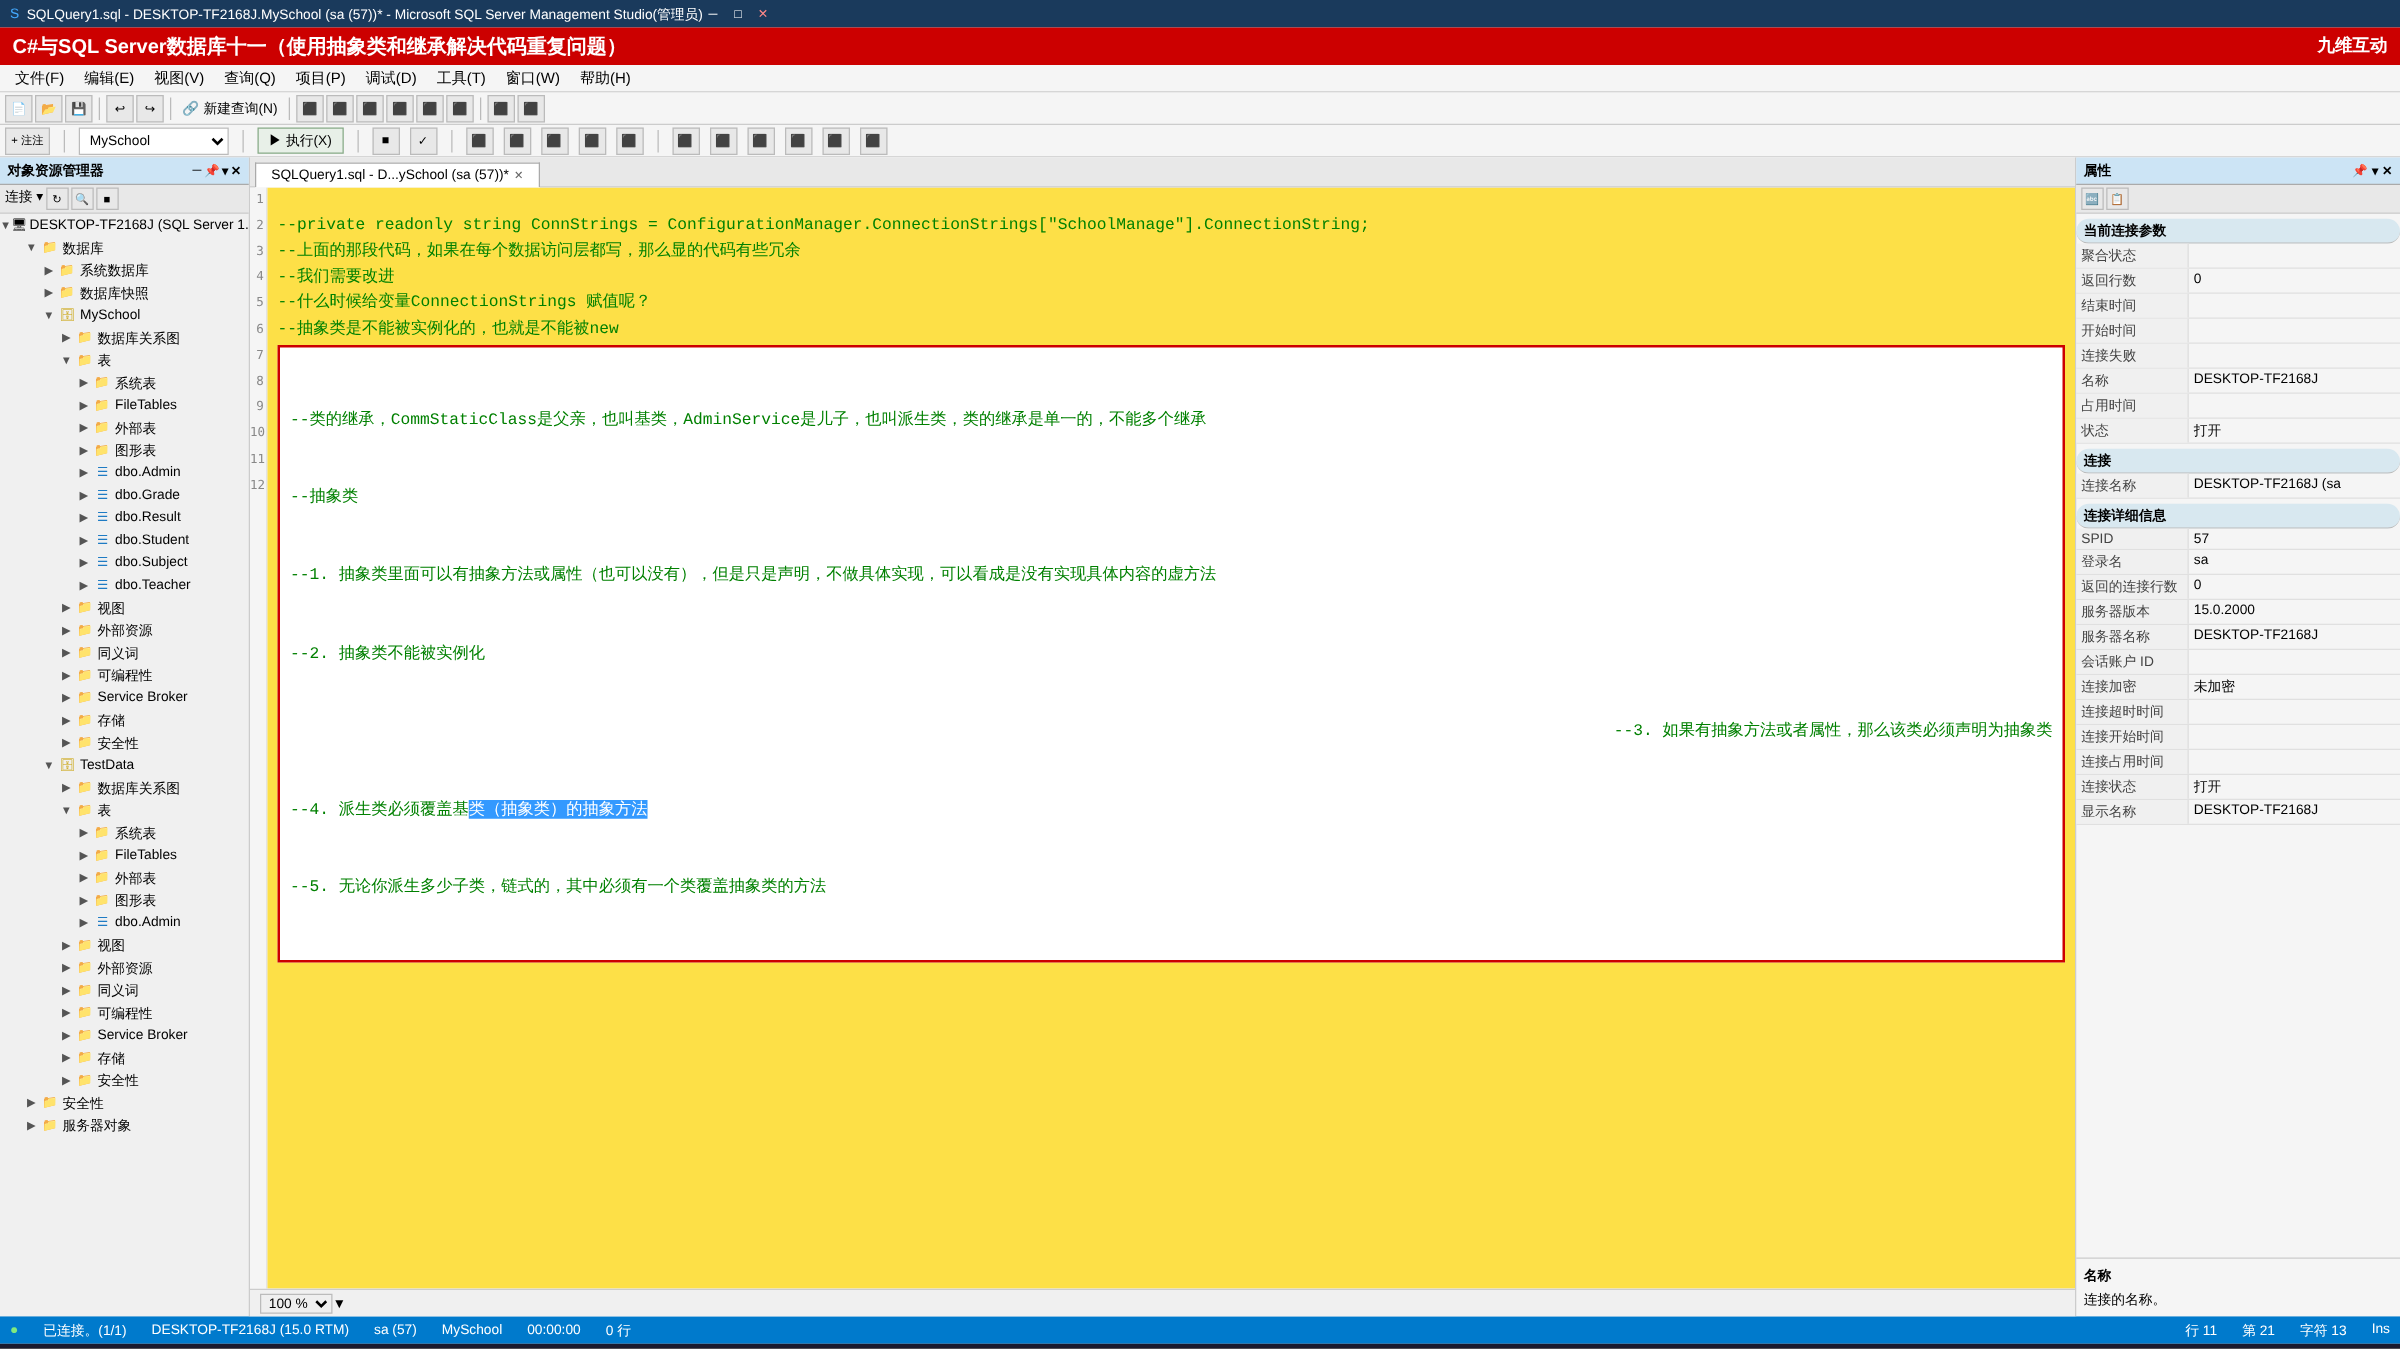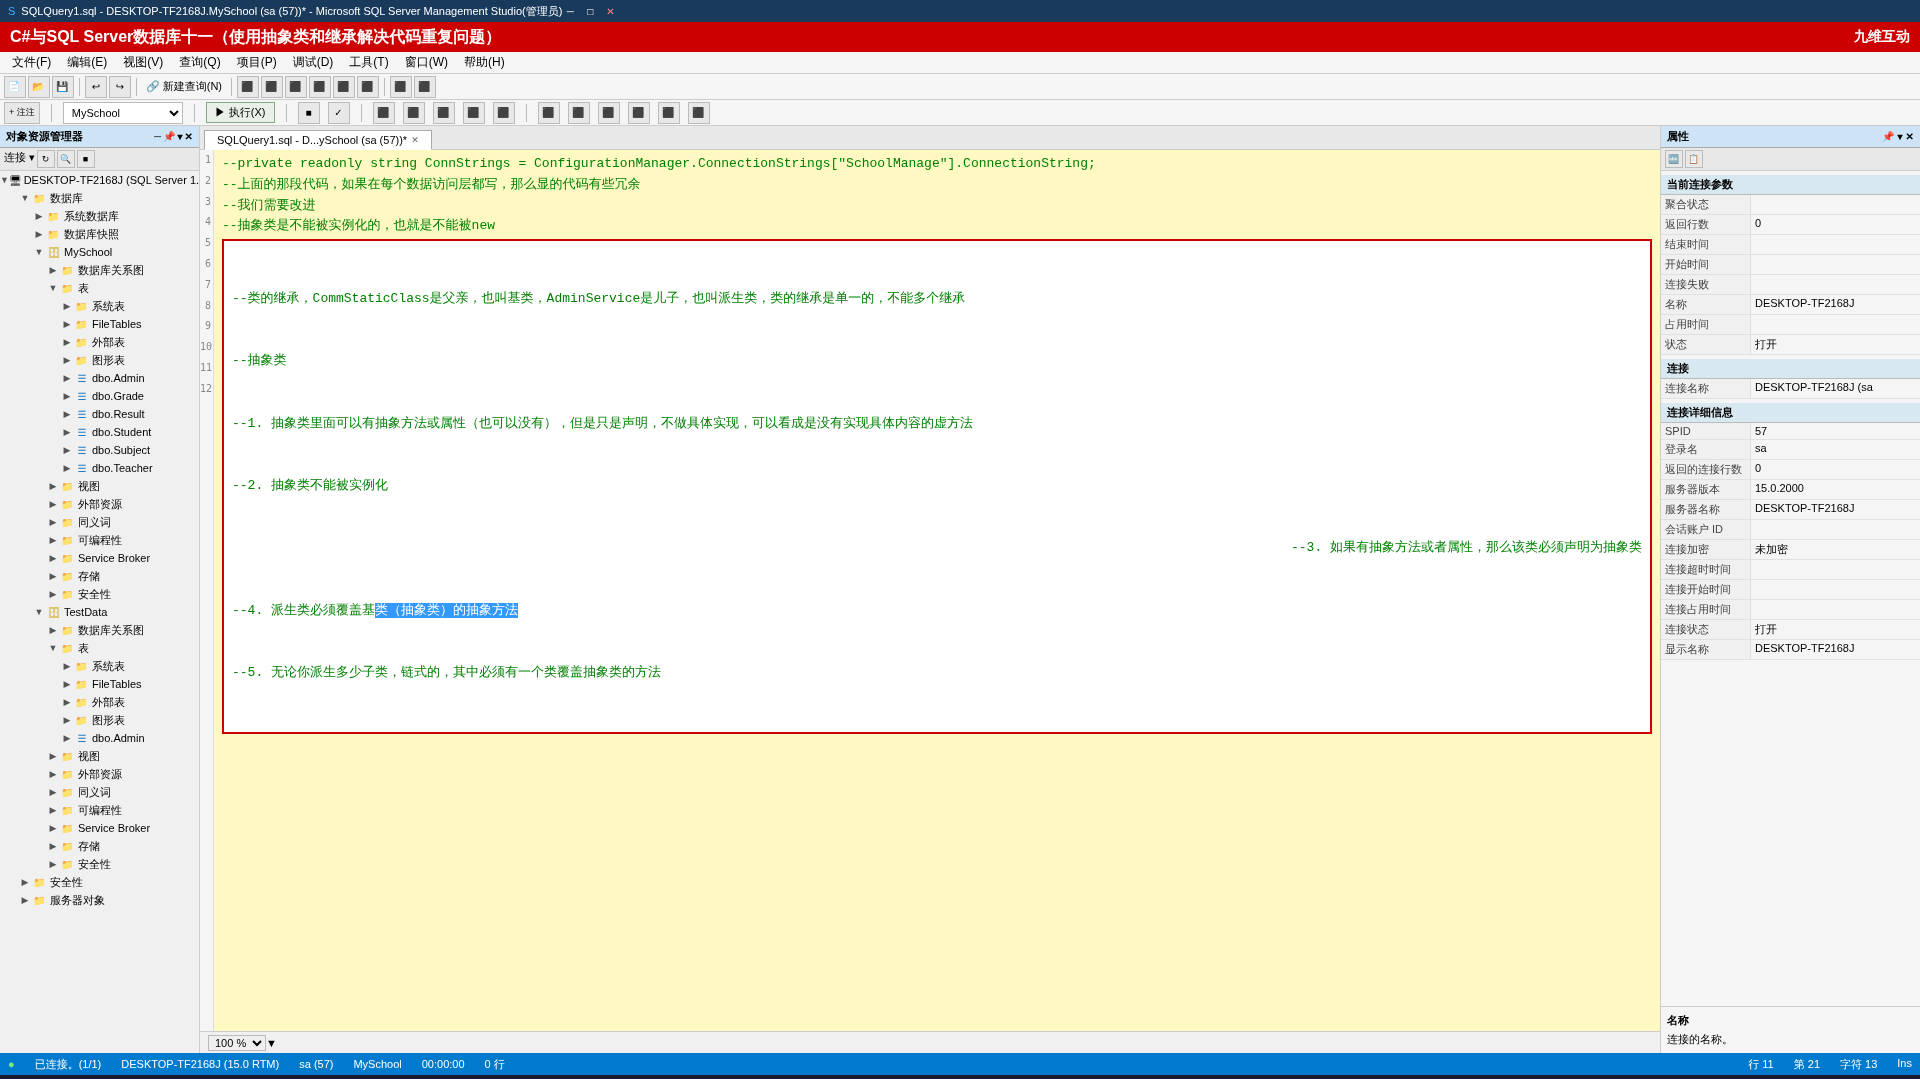--- a/index.html
+++ b/index.html
@@ -42,34 +42,34 @@
     .folder-icon { color: #e8c040; }
 
     
     #tab-bar { background: #e8e8e8; border-bottom: 1px solid #ccc; height: 24px; display: flex; align-items: flex-end; padding: 0 4px; }
     .tab { padding: 3px 12px; background: #d0d0d0; border: 1px solid #aaa; border-bottom: none; margin-right: 2px; font-size: 11px; cursor: pointer; display: flex; align-items: center; gap: 4px; }
     .tab.active { background: #fff; border-bottom: 1px solid #fff; margin-bottom: -1px; }
     .tab-close { font-size: 9px; color: #666; cursor: pointer; }
 
     
     #editor-container { flex: 1; display: flex; flex-direction: column; background: #fff; }
-    #editor-area { flex: 1; overflow-y: auto; overflow-x: auto; padding: 4px 8px; font-family: Consolas, 'Courier New', monospace; font-size: 13px; line-height: 1.6; color: #000; background: #fef9c3; }
+    #editor-area { flex: 1; overflow-y: auto; overflow-x: auto; padding: 20px 8px; font-family: Consolas, 'Courier New', monospace; font-size: 13px; line-height: 1.6; color: #000; background: #fde047; }
     .code-line { display: block; white-space: pre; }
     .code-comment { color: #008000; }
     .selected-text { background: #3399ff; color: #fff; }
 
     
     #editor-statusbar { height: 22px; background: #f0f0f0; border-top: 1px solid #ccc; display: flex; align-items: center; padding: 0 8px; font-size: 11px; gap: 0; }
     .zoom-select { border: 1px solid #bbb; font-size: 11px; padding: 0 2px; }
 
     
     #properties-panel { width: 260px; background: #f5f5f5; border-left: 1px solid #ccc; display: flex; flex-direction: column; }
     #prop-header { background: #cce4f5; border-bottom: 1px solid #aaa; padding: 3px 6px; font-size: 11px; font-weight: bold; display: flex; align-items: center; justify-content: space-between; text-align: right; }
     #prop-content { flex: 1; overflow-y: auto; font-size: 11px; }
-    .prop-section { background: #d8e8f0; padding: 2px 6px; font-weight: bold; border-bottom: 1px solid #bbb; margin-top: 4px; }
+    .prop-section { background: #d8e8f0; padding: 2px 6px; font-weight: bold; border-bottom: 1px solid #bbb; margin-top: 4px; border-radius: 10px; }
     .prop-row { display: flex; border-bottom: 1px solid #e0e0e0; }
     .prop-label { width: 90px; padding: 2px 4px; color: #444; background: #f0f0f0; border-right: 1px solid #ddd; flex-shrink: 0; }
     .prop-value { padding: 2px 4px; color: #000; flex: 1; }
     #prop-footer { border-top: 1px solid #ccc; padding: 6px; font-size: 11px; }
     #prop-footer .prop-desc-title { font-weight: bold; margin-bottom: 4px; }
 
     
     #statusbar { background: #007acc; color: #fff; height: 26px; display: flex; align-items: center; padding: 0 8px; font-size: 11px; gap: 16px; }
 
     
@@ -480,20 +480,21 @@
         <div class="line-num">8</div>
         <div class="line-num">9</div>
         <div class="line-num">10</div>
         <div class="line-num">11</div>
         <div class="line-num">12</div>
       </div>
       <div id="editor-area">
         <span class="code-line code-comment">--private readonly string ConnStrings = ConfigurationManager.ConnectionStrings["SchoolManage"].ConnectionString;</span>
         <span class="code-line code-comment">--上面的那段代码，如果在每个数据访问层都写，那么显的代码有些冗余</span>
         <span class="code-line code-comment">--我们需要改进</span>
+        <span class="code-line code-comment">--什么时候给变量ConnectionStrings 赋值呢？</span>
         <span class="code-line code-comment">--抽象类是不能被实例化的，也就是不能被new</span>
         <span class="code-line" style="display:block; border: 2px solid #cc0000; padding: 6px 8px; margin: 2px 0; background: #fff;">
           <span class="code-comment" style="display:block;">--类的继承，CommStaticClass是父亲，也叫基类，AdminService是儿子，也叫派生类，类的继承是单一的，不能多个继承</span>
           <span class="code-comment" style="display:block;">--抽象类</span>
           <span class="code-comment" style="display:block;">--1. 抽象类里面可以有抽象方法或属性（也可以没有），但是只是声明，不做具体实现，可以看成是没有实现具体内容的虚方法</span>
           <span class="code-comment" style="display:block;">--2. 抽象类不能被实例化</span>
           <span class="code-comment" style="display:block;text-align:right;">--3. 如果有抽象方法或者属性，那么该类必须声明为抽象类</span>
           <span class="code-comment" style="display:block;">--4. 派生类必须覆盖基<span class="selected-text">类（抽象类）的抽象方法</span></span>
           <span class="code-comment" style="display:block;">--5. 无论你派生多少子类，链式的，其中必须有一个类覆盖抽象类的方法</span>
         </span>

